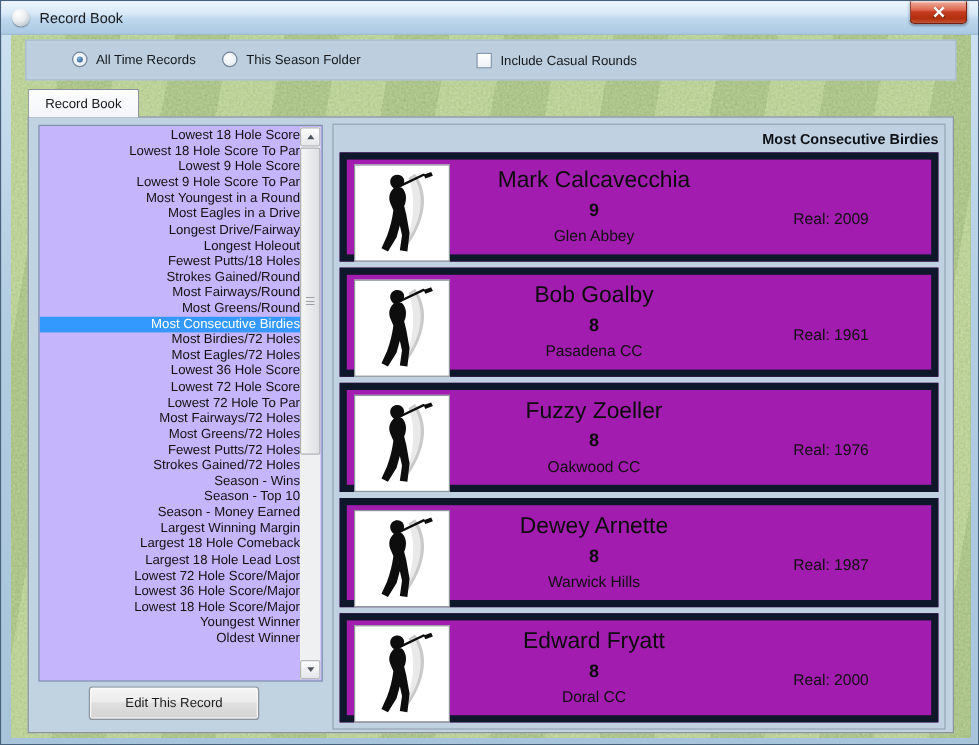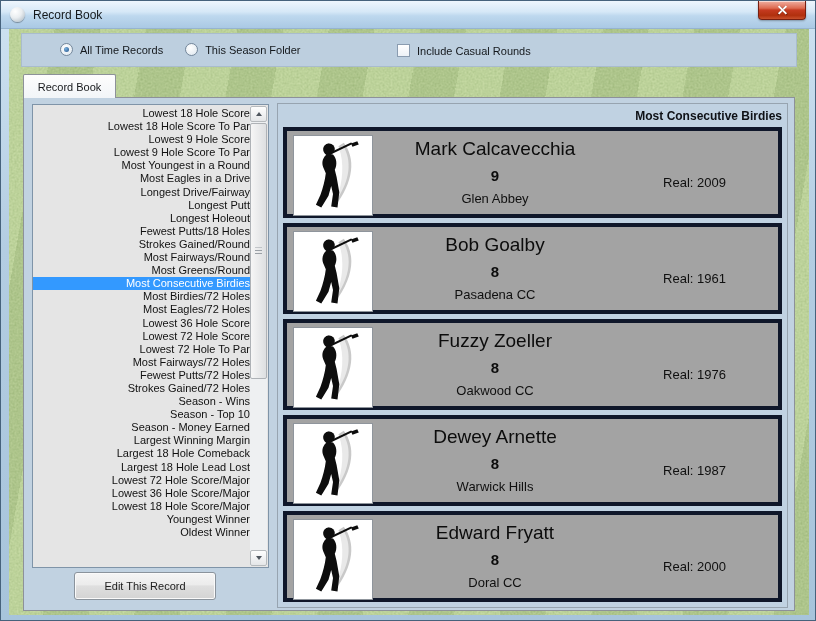--- a/index.html
+++ b/index.html
@@ -51,21 +51,21 @@
   
   .tab { position:absolute; left:14px; top:45px; width:93px; height:24px; z-index:2;
     background:linear-gradient(180deg,#fdfdfd,#f2f5f8); border:1px solid #8d9199; border-bottom:none;
     border-radius:2px 2px 0 0; display:flex; align-items:center; justify-content:center; }
   .tab-label { font-size:11px; color:#17191c; }
   .tabpage { position:absolute; left:14px; top:68px; width:772px; height:514px;
     background:#c1d2e1; border:1px solid #8d9199; }
 
   
   .listbox { position:absolute; left:8px; top:6px; width:237px; height:464px;
-    background:#e5e5e5; border:1px solid #7f94a8; overflow:hidden; }
+    background:#c4b5fd; border:1px solid #7f94a8; overflow:hidden; }
   .list-items { position:absolute; left:0; top:2px; right:18px; }
   .list-item { font-size:11px; line-height:13.1px; padding-left:4px; color:#111;
     white-space:nowrap; overflow:hidden; cursor:default; }
   .list-item.selected { background:#3399ff; color:#fff; }
 
   
   .sbar { position:absolute; top:1px; right:1px; bottom:1px; width:17px; background:#eef0f2; }
   .sb-btn { position:absolute; left:0; width:17px; height:16px;
     background:linear-gradient(180deg,#fefefe,#e4e6e8); border:1px solid #b6babd; border-radius:2px;
     display:flex; align-items:center; justify-content:center; }
@@ -83,21 +83,21 @@
   .edit-btn { position:absolute; left:50px; top:474px; width:142px; height:28px;
     background:linear-gradient(180deg,#f5f5f5,#ececec 45%,#dfdfdf 50%,#d3d3d3);
     border:1px solid #8a939c; border-radius:3px; box-shadow:inset 0 0 0 1px #fafafa;
     font-size:11px; color:#1c1c1c; display:flex; align-items:center; justify-content:center; cursor:default; }
 
   
   .panel { position:absolute; left:253px; top:5px; width:511px; height:505px;
     background:#c0d2e2; border:1px solid #97a4b0; padding:3px 5px 5px; }
   .panel-title { font-size:12px; font-weight:bold; color:#0e1116; margin:2px 0 4px 2px; }
   .cards { display:flex; flex-direction:column; gap:5px; }
-  .card { position:relative; height:91px; background:#a3a3a3; border:4px solid #0f172a; }
+  .card { position:relative; height:91px; background:#a21caf; border:6px solid #0f172a; }
   .img-box { position:absolute; left:6px; top:4px; width:80px; height:81px; background:#ffffff;
     border:1px solid #8f959c; display:flex; align-items:center; justify-content:center; }
   .card-center { position:absolute; left:100px; right:175px; top:0; bottom:0;
     display:flex; flex-direction:column; align-items:center; justify-content:space-between; padding:7px 0 8px; }
   .rec-name { font-size:19px; color:#0c0c0c; white-space:nowrap; }
   .rec-value { font-size:15px; font-weight:bold; color:#0c0c0c; }
   .rec-course { font-size:13px; color:#101010; white-space:nowrap; }
   .rec-real { position:absolute; right:52px; top:53%; font-size:13px; color:#101010; white-space:nowrap;margin-left:19px; }
 </style>
 </head>
@@ -169,21 +169,20 @@
             <div class="list-item">Lowest 9 Hole Score</div>
 
             <div class="list-item">Lowest 9 Hole Score To Par</div>
 
             <div class="list-item">Most Youngest in a Round</div>
 
             <div class="list-item">Most Eagles in a Drive</div>
 
             <div class="list-item">Longest Drive/Fairway</div>
 
-            <div class="list-item">Longest Putt</div>
 
             <div class="list-item">Longest Holeout</div>
 
             <div class="list-item">Fewest Putts/18 Holes</div>
 
             <div class="list-item">Strokes Gained/Round</div>
 
             <div class="list-item">Most Fairways/Round</div>
 
             <div class="list-item">Most Greens/Round</div>
@@ -196,20 +195,21 @@
 
             <div class="list-item">Lowest 36 Hole Score</div>
 
 
             <div class="list-item">Lowest 72 Hole Score</div>
 
             <div class="list-item">Lowest 72 Hole To Par</div>
 
             <div class="list-item">Most Fairways/72 Holes</div>
 
+            <div class="list-item">Most Greens/72 Holes</div>
 
             <div class="list-item">Fewest Putts/72 Holes</div>
 
             <div class="list-item">Strokes Gained/72 Holes</div>
 
             <div class="list-item">Season - Wins</div>
 
             <div class="list-item">Season - Top 10</div>
 
             <div class="list-item">Season - Money Earned</div>

